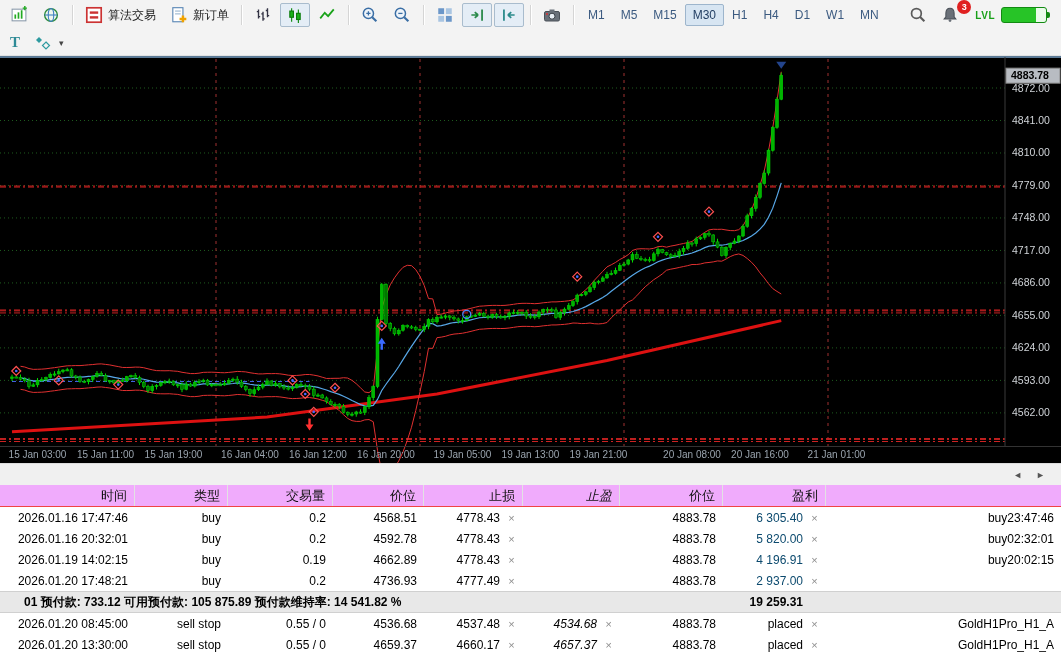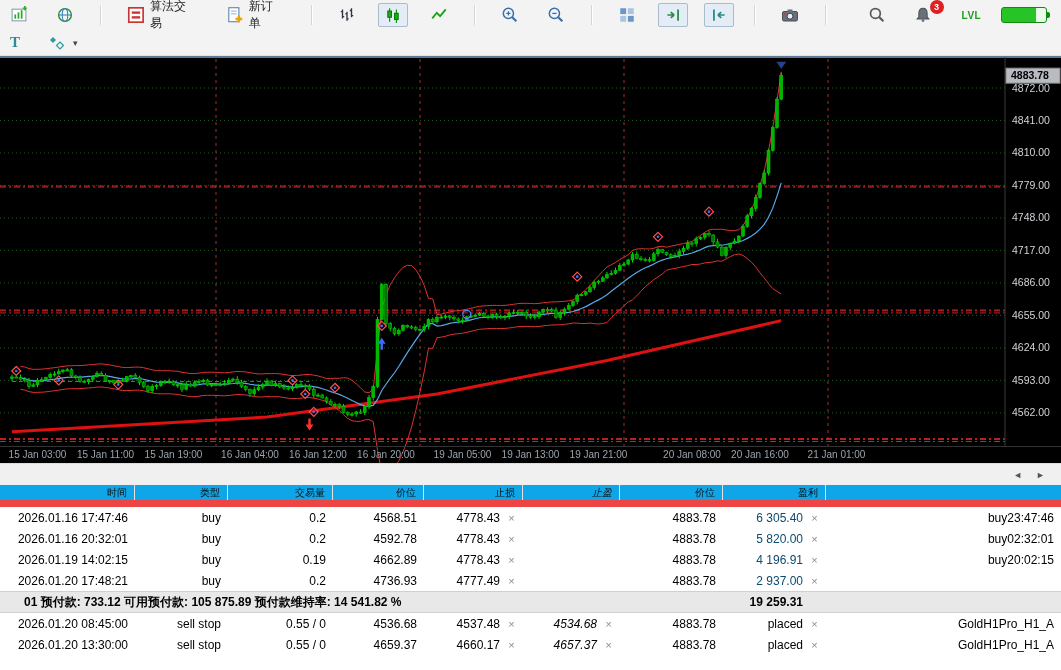--- a/index.html
+++ b/index.html
@@ -1,21 +1,21 @@
 <!DOCTYPE html>
 <html><head>
 <meta charset="utf-8">
 <style>
   * { box-sizing: border-box; margin: 0; padding: 0; }
   html,body { width: 1061px; height: 670px; overflow: hidden; background: #fff;
     font-family: "Liberation Sans", sans-serif; }
 
   
   .toolbar { display: flex; align-items: center; height: 30px; background: #f3f3f3;
-    padding: 4px 4px; gap: 16px; }
+    padding: 4px 4px; gap: 2px; }
   .toolbar2 { height: 26px; border-bottom: 1px solid #e3e3e3; }
   .tbtn { display: flex; align-items: center; gap: 5px; height: 24px; padding: 0 5px;
     border: 1px solid transparent; border-radius: 2px; font-size: 12px; color: #222; cursor: default; }
   .tbtn.pressed { background: #e4edf6; border: 1px solid #a9bccd; }
   .sep { width: 1px; height: 20px; background: #d5d5d5; box-shadow: 1px 0 0 #fff; margin: 0 4px; }
   .tf { color: #3b5a80; font-size: 12px; padding: 3px 7px; border: 1px solid transparent;
     border-radius: 2px; cursor: default; }
   .tf.active { background: #d7e5f2; border-color: #9db5cc; color: #1e3a5f; }
   .spacer { flex: 1; }
   .bell-wrap { position: relative; }
@@ -36,22 +36,22 @@
   .chart-wrap svg { display: block; }
   svg text { font-family: "Liberation Sans", sans-serif; }
 
   .scrollstrip { height: 22px; background: #f0f0f0; border-top: 1px solid #dcdcdc;
     display: flex; align-items: center; justify-content: flex-end; gap: 14px; padding-right: 16px;
     font-size: 9px; color: #555; }
   .scroll-arrow { cursor: pointer; }
 
   
   .panel { background: #fff; }
-  .thead { display: flex; height: 22px; background: #0ea5e9; border-bottom: 7px solid #ef4444;
-    font-size: 10px; color: #111; align-items: stretch; }
+  .thead { display: flex; height: 22px; background: #f0abfc; border-bottom: 1px solid #ef4444;
+    font-size: 13px; color: #111; align-items: stretch; }
   .thead .cell { border-right: 1px solid #e2e2e2; }
   .thead .c-comment { border-right: none; }
   .cell { display: flex; align-items: center; justify-content: flex-end; padding: 0 7px; overflow: hidden; white-space: nowrap; }
   .c-time   { width: 135px; }
   .c-type   { width: 93px; }
   .c-vol    { width: 105px; }
   .c-price  { width: 91px; }
   .c-sl     { width: 99px; }
   .c-tp     { width: 97px; font-style: italic; }
   .c-price2 { width: 103px; }
@@ -169,20 +169,31 @@
   <div class="tbtn">
     <svg class="ticon" width="18" height="16" viewBox="0 0 18 16">
       <rect x="1.5" y="4.5" width="15" height="9.5" rx="1.5" fill="#697079" stroke="#4a5058"></rect>
       <rect x="6.5" y="2.5" width="5" height="2.5" fill="#697079"></rect>
       <circle cx="9" cy="9.2" r="3" fill="#e8eef4" stroke="#3a4048"></circle>
       <circle cx="4" cy="7" r="1" fill="#e03030"></circle>
     </svg>
   </div>
   <div class="sep"></div>
 
+  <div style="display:flex;align-items:center;" id="tf-bar">
+      <span class="tf">M1</span>
+      <span class="tf">M5</span>
+      <span class="tf">M15</span>
+      <span class="tf active">M30</span>
+      <span class="tf">H1</span>
+      <span class="tf">H4</span>
+      <span class="tf">D1</span>
+      <span class="tf">W1</span>
+      <span class="tf">MN</span>
+    </div>
 
   <div class="spacer"></div>
 
   <div class="tbtn">
     <svg class="ticon" width="17" height="17" viewBox="0 0 17 17">
       <circle cx="7" cy="7" r="4.6" fill="none" stroke="#5a5a5a" stroke-width="1.6"></circle>
       <line x1="10.5" y1="10.5" x2="14.5" y2="14.5" stroke="#5a5a5a" stroke-width="2"></line>
     </svg>
   </div>
   <div class="tbtn bell-wrap">

